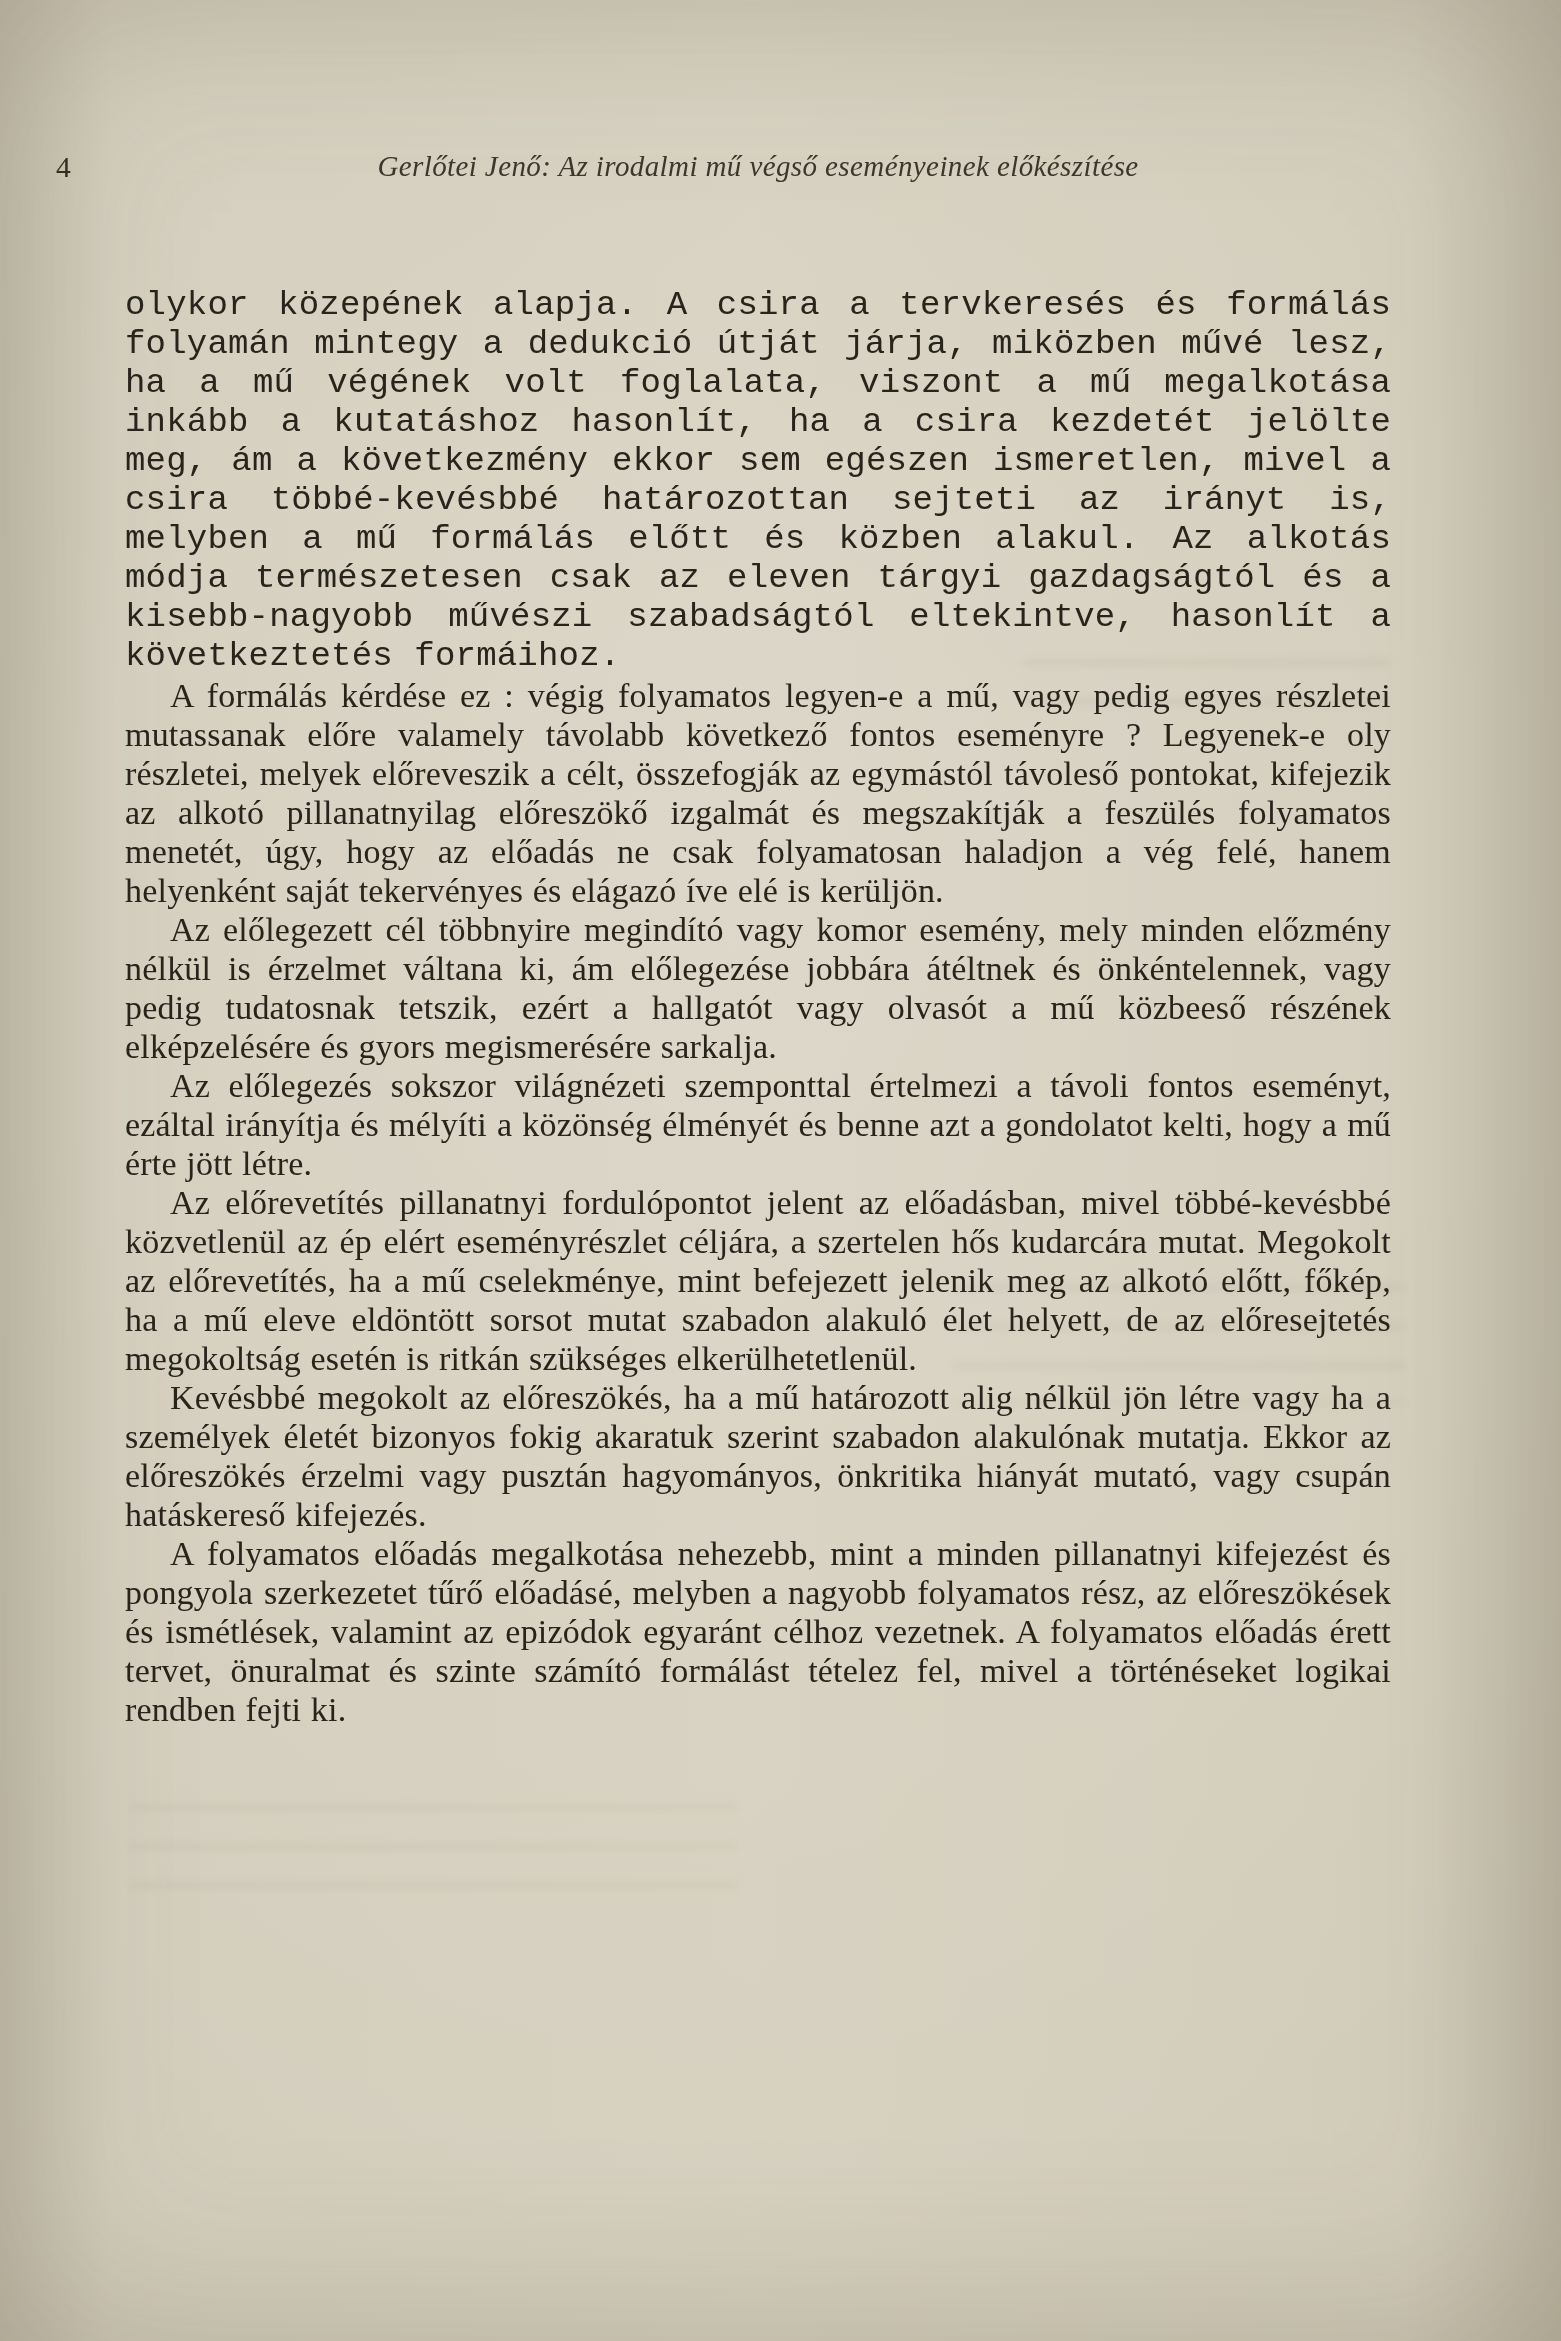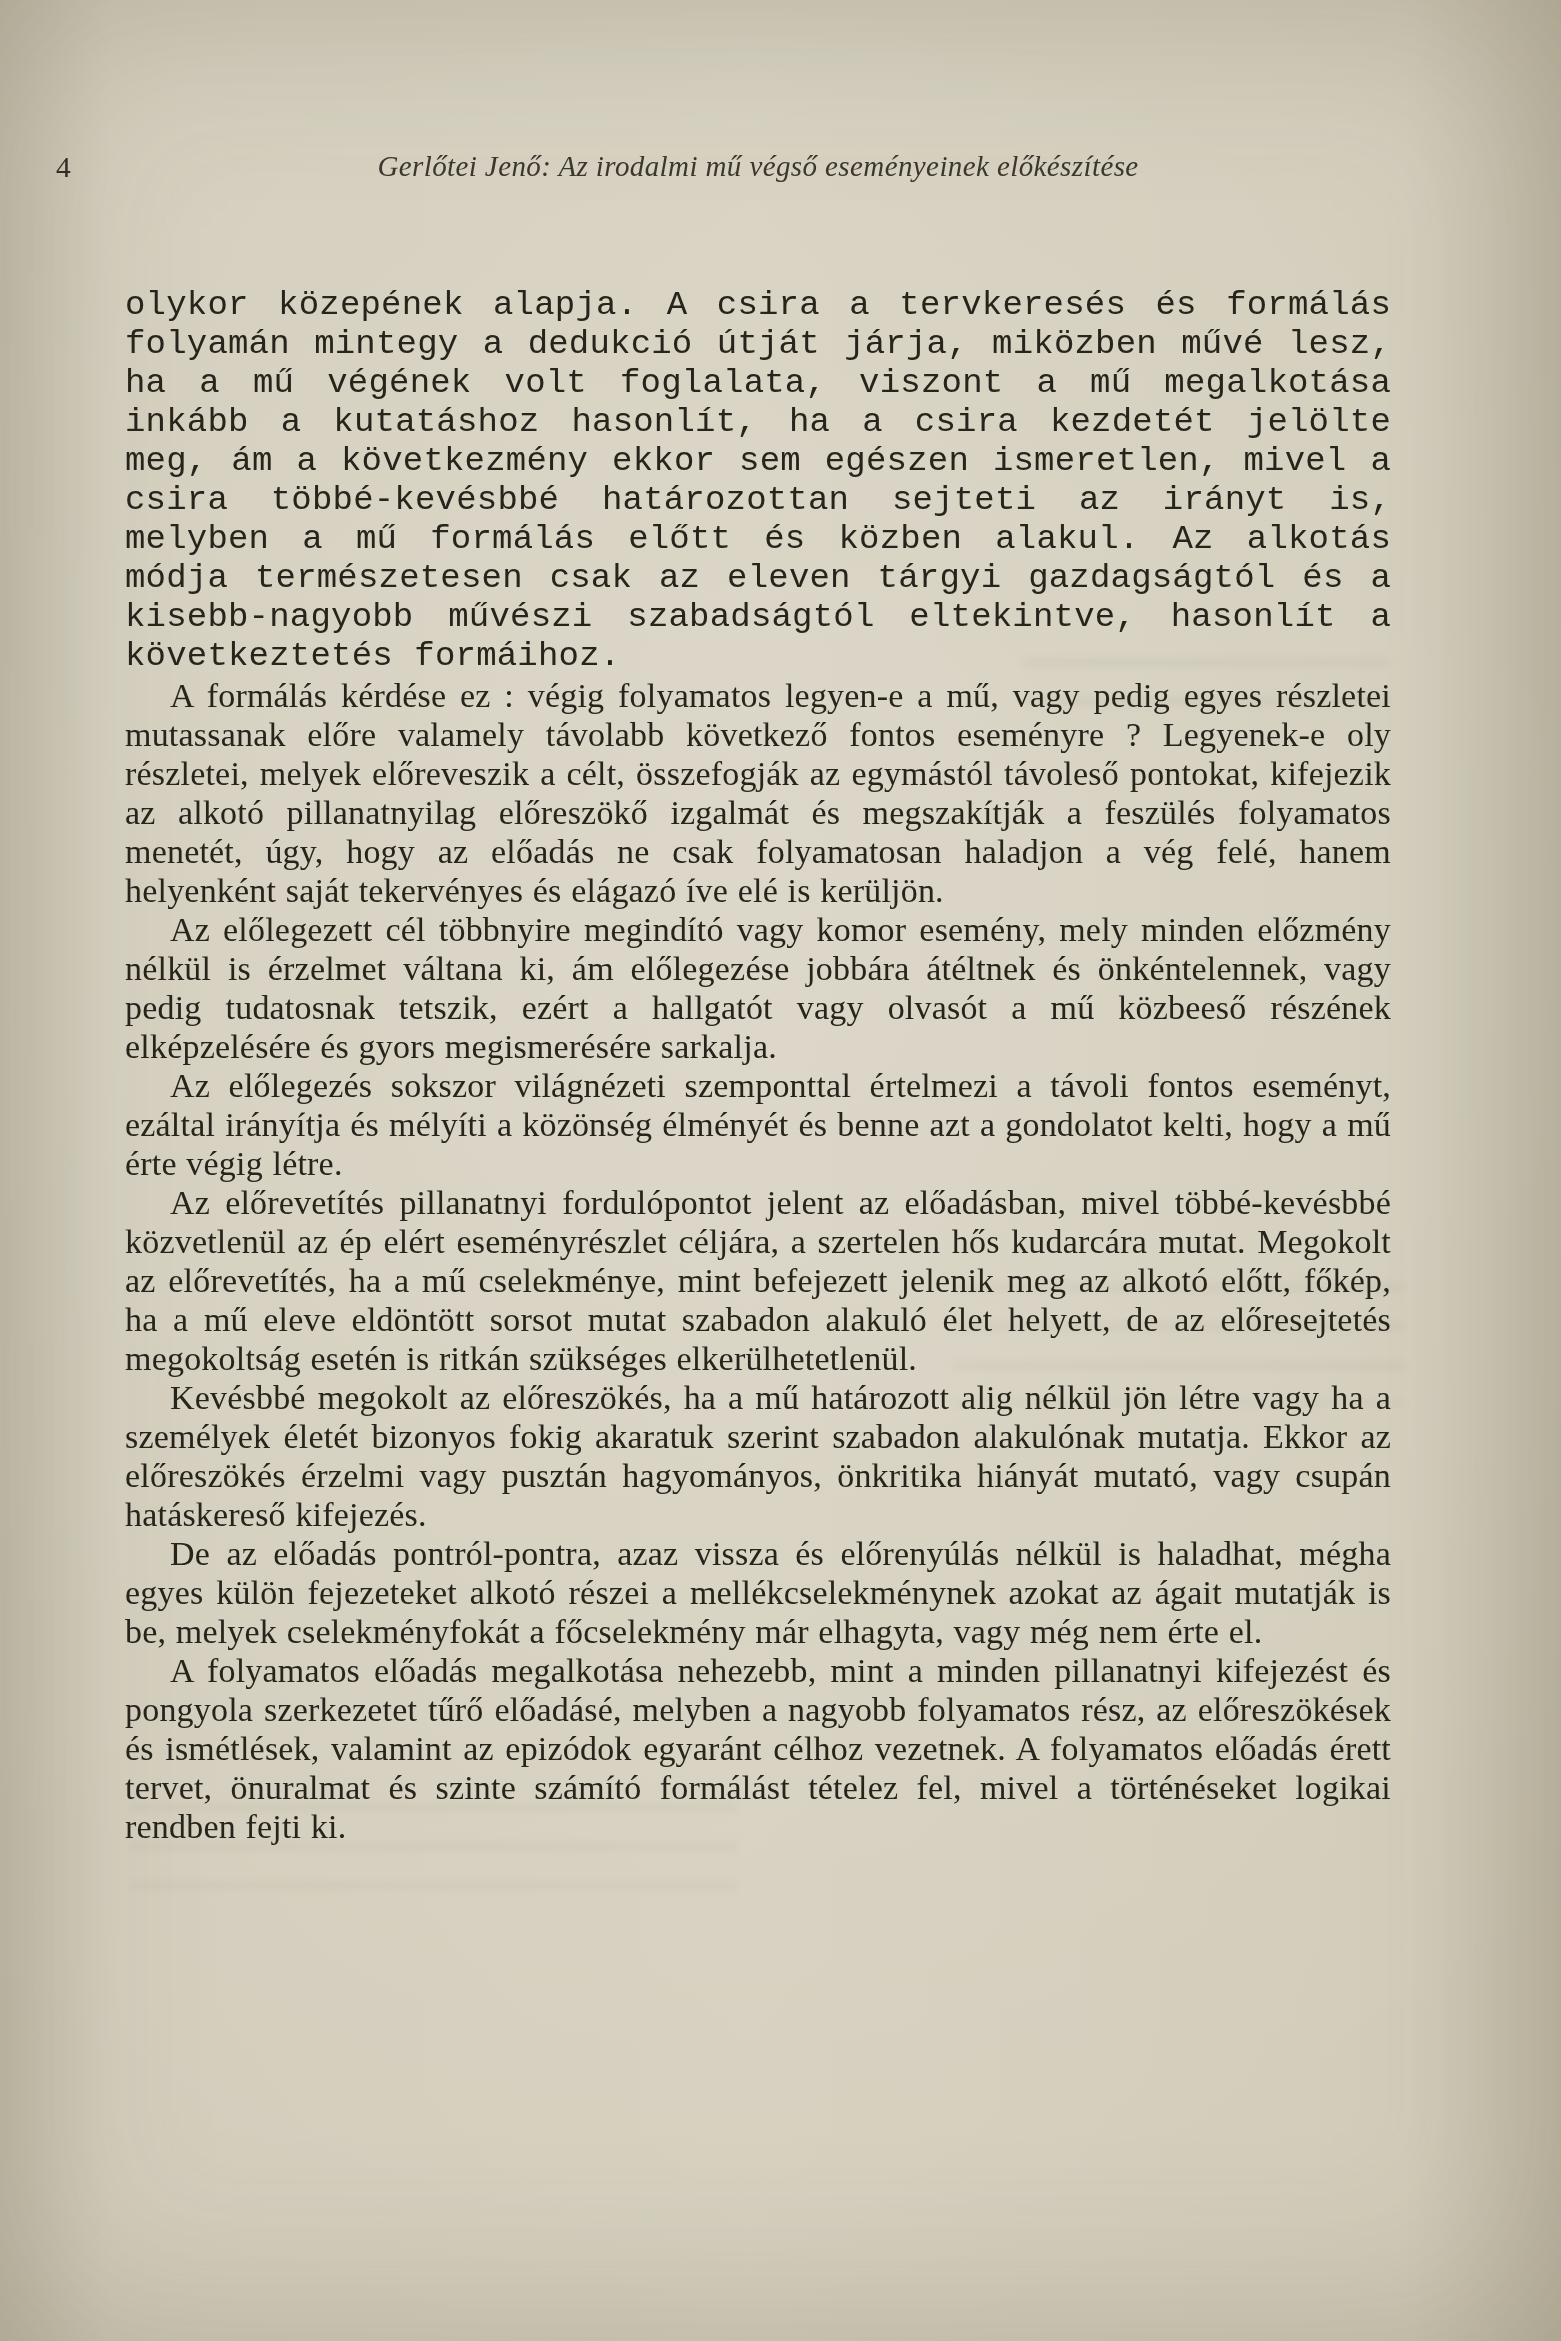--- a/index.html
+++ b/index.html
@@ -89,21 +89,20 @@
 
   <header class="running-header">
     <span class="page-number">4</span>
     <span class="header-title">Gerlőtei Jenő: Az irodalmi mű végső eseményeinek előkészítése</span>
   </header>
 
   <main class="body-text">
       <p class="para continuation">olykor közepének alapja. A csira a tervkeresés és formálás folyamán mintegy a dedukció útját járja, miközben művé lesz, ha a mű végének volt foglalata, viszont a mű megalkotása inkább a kutatáshoz hasonlít, ha a csira kezdetét jelölte meg, ám a következmény ekkor sem egészen ismeretlen, mivel a csira többé-kevésbbé határozottan sejteti az irányt is, melyben a mű formálás előtt és közben alakul. Az alkotás módja természetesen csak az eleven tárgyi gazdagságtól és a kisebb-nagyobb művészi szabadságtól eltekintve, hasonlít a következtetés formáihoz.</p>
       <p class="para">A formálás kérdése ez : végig folyamatos legyen-e a mű, vagy pedig egyes részletei mutassanak előre valamely távolabb következő fontos eseményre ? Legyenek-e oly részletei, melyek előreveszik a célt, összefogják az egymástól távoleső pontokat, kifejezik az alkotó pillanatnyilag előreszökő izgalmát és megszakítják a feszülés folyamatos menetét, úgy, hogy az előadás ne csak folyamatosan haladjon a vég felé, hanem helyenként saját tekervényes és elágazó íve elé is kerüljön.</p>
       <p class="para">Az előlegezett cél többnyire megindító vagy komor esemény, mely minden előzmény nélkül is érzelmet váltana ki, ám előlegezése jobbára átéltnek és önkéntelennek, vagy pedig tudatosnak tetszik, ezért a hallgatót vagy olvasót a mű közbeeső részének elképzelésére és gyors megismerésére sarkalja.</p>
-      <p class="para">Az előlegezés sokszor világnézeti szemponttal értelmezi a távoli fontos eseményt, ezáltal irányítja és mélyíti a közönség élményét és benne azt a gondolatot kelti, hogy a mű érte végig létre.</p>
+      <p class="para">Az előlegezés sokszor világnézeti szemponttal értelmezi a távoli fontos eseményt, ezáltal irányítja és mélyíti a közönség élményét és benne azt a gondolatot kelti, hogy a mű érte jött létre.</p>
       <p class="para">Az előrevetítés pillanatnyi fordulópontot jelent az előadásban, mivel többé-kevésbbé közvetlenül az ép elért eseményrészlet céljára, a szertelen hős kudarcára mutat. Megokolt az előrevetítés, ha a mű cselekménye, mint befejezett jelenik meg az alkotó előtt, főkép, ha a mű eleve eldöntött sorsot mutat szabadon alakuló élet helyett, de az előresejtetés megokoltság esetén is ritkán szükséges elkerülhetetlenül.</p>
       <p class="para">Kevésbbé megokolt az előreszökés, ha a mű határozott alig nélkül jön létre vagy ha a személyek életét bizonyos fokig akaratuk szerint szabadon alakulónak mutatja. Ekkor az előreszökés érzelmi vagy pusztán hagyományos, önkritika hiányát mutató, vagy csupán hatáskereső kifejezés.</p>
-      <p class="para">De az előadás pontról-pontra, azaz vissza és előrenyúlás nélkül is haladhat, mégha egyes külön fejezeteket alkotó részei a mellékcselekménynek azokat az ágait mutatják is be, melyek cselekményfokát a főcselekmény már elhagyta, vagy még nem érte el.</p>
       <p class="para">A folyamatos előadás megalkotása nehezebb, mint a minden pillanatnyi kifejezést és pongyola szerkezetet tűrő előadásé, melyben a nagyobb folyamatos rész, az előreszökések és ismétlések, valamint az epizódok egyaránt célhoz vezetnek. A folyamatos előadás érett tervet, önuralmat és szinte számító formálást tételez fel, mivel a történéseket logikai rendben fejti ki.</p>
     </main>
 
 </div>
 
 
 </body></html>

